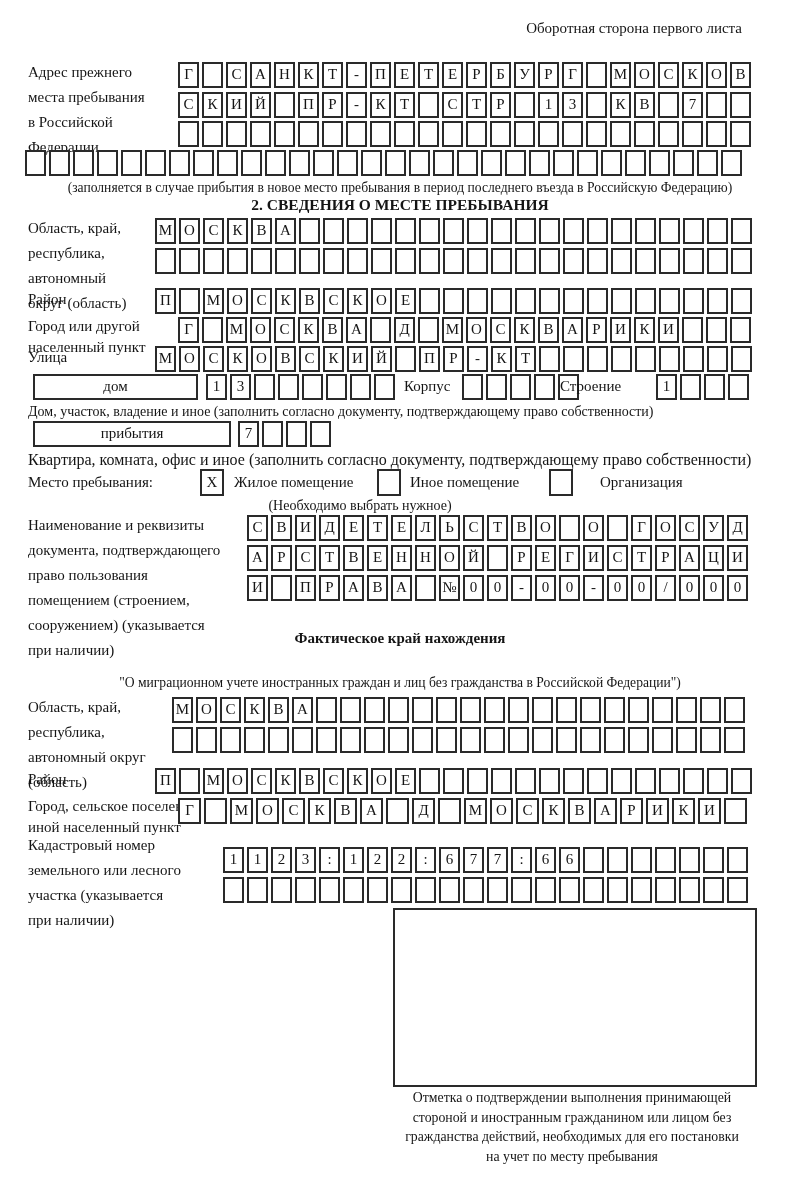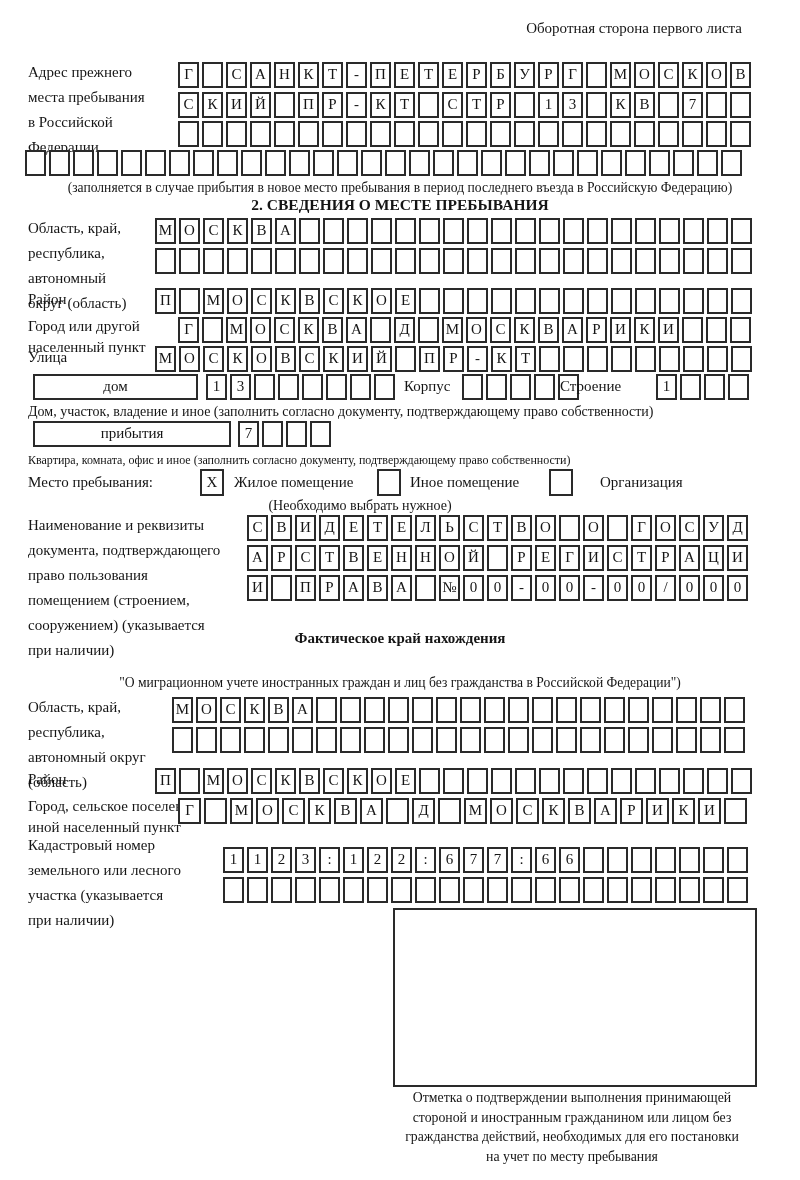--- a/index.html
+++ b/index.html
@@ -62,21 +62,21 @@
   <div class="fieldbox" style="left:33px;top:374px;width:165px">дом</div>
   <div class="grid" style="left:206px;top:374px"><span class="cell">1</span><span class="cell">3</span><span class="cell"></span><span class="cell"></span><span class="cell"></span><span class="cell"></span><span class="cell"></span><span class="cell"></span></div>
   <div class="txt" style="left:404px;top:373px">Корпус</div>
   <div class="grid" style="left:462px;top:374px"><span class="cell"></span><span class="cell"></span><span class="cell"></span><span class="cell"></span><span class="cell"></span></div>
   <div class="txt" style="left:560px;top:373px">Строение</div>
   <div class="grid" style="left:656px;top:374px"><span class="cell">1</span><span class="cell"></span><span class="cell"></span><span class="cell"></span></div>
   <div class="cap" style="left:28px;top:403px;width:760px;font-size:14px">Дом, участок, владение и иное (заполнить согласно документу, подтверждающему право собственности)</div>
 
   <div class="fieldbox" style="left:33px;top:421px;width:198px">прибытия</div>
   <div class="grid" style="left:238px;top:421px"><span class="cell">7</span><span class="cell"></span><span class="cell"></span><span class="cell"></span></div>
-  <div class="cap" style="left:28px;top:451px;width:760px;font-size:12px">Квартира, комната, офис и иное (заполнить согласно документу, подтверждающему право собственности)</div>
+  <div class="cap" style="left:28px;top:451px;width:760px;font-size:16px">Квартира, комната, офис и иное (заполнить согласно документу, подтверждающему право собственности)</div>
 
   <div class="txt" style="left:28px;top:469px">Место пребывания:</div>
   <div class="checkbox" style="left:200px;top:469px">X</div>
   <div class="txt" style="left:234px;top:469px">Жилое помещение</div>
   <div class="checkbox" style="left:377px;top:469px"></div>
   <div class="txt" style="left:410px;top:469px">Иное помещение</div>
   <div class="checkbox" style="left:549px;top:469px"></div>
   <div class="txt" style="left:600px;top:469px">Организация</div>
   <div class="cap center" style="left:190px;top:497px;width:340px;font-size:14px">(Необходимо выбрать нужное)</div>
 

